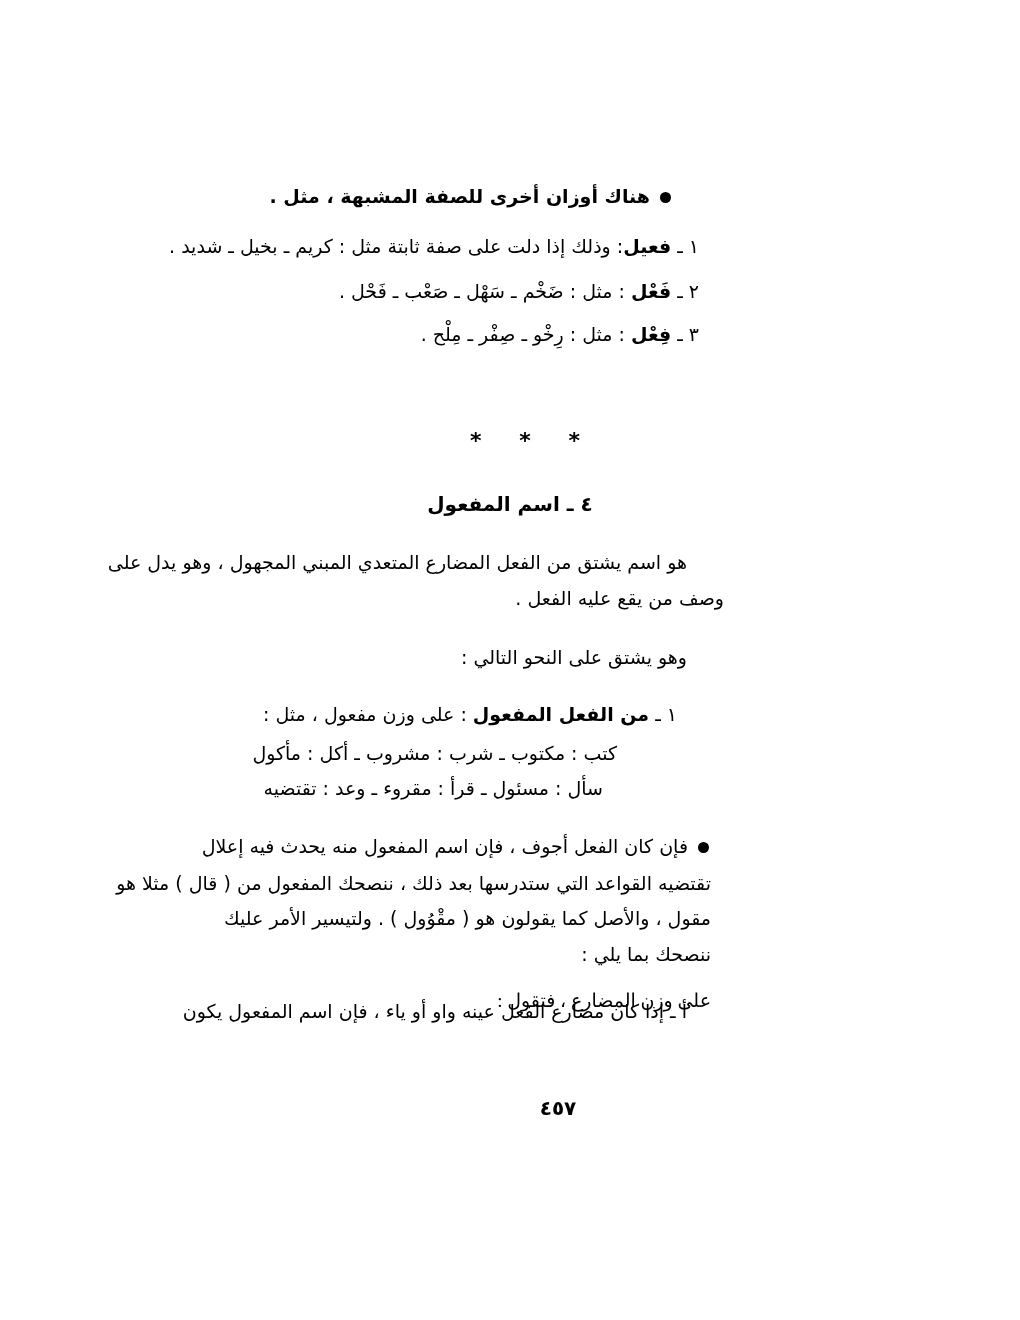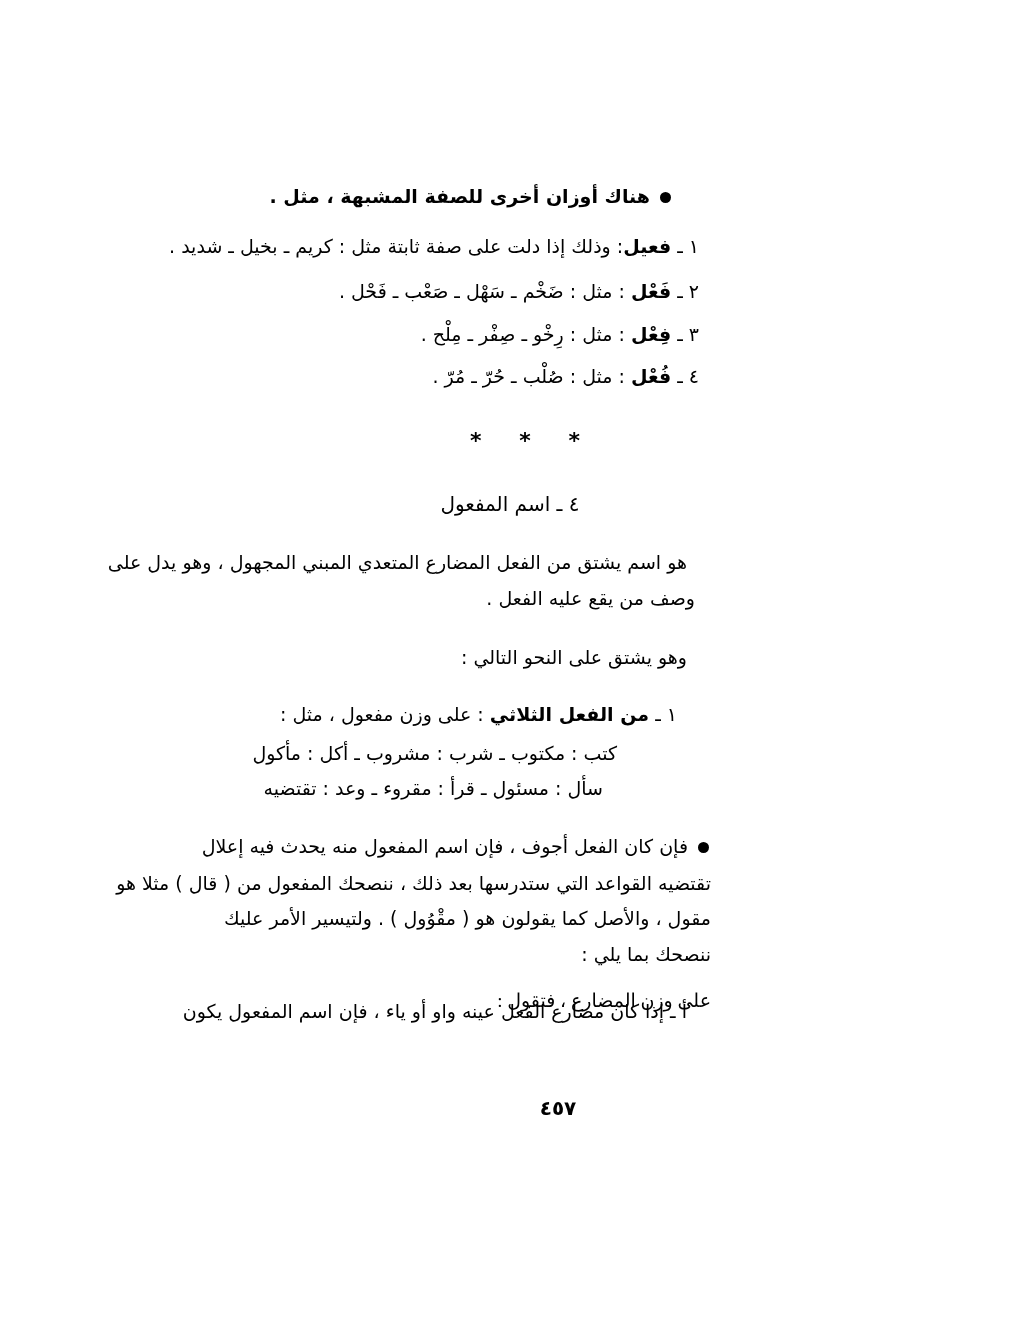--- a/index.html
+++ b/index.html
@@ -8,21 +8,21 @@
       font-family: "DejaVu Sans", sans-serif; color: #000;
     }
     .page { position: absolute; left: 0; top: 0; width: 899px; height: 1320px; }
     .line {
       position: absolute; direction: rtl; text-align: right; white-space: nowrap;
       font-size: 19px; line-height: 28px;
     }
     .b { font-weight: bold; }
     .bullet { display: inline-block; width: 11px; height: 11px; border-radius: 50%; background: #000; margin-left: 10px; vertical-align: middle; }
     .stars { position: absolute; left: 470px; top: 428px; width: 110px; display: flex; justify-content: space-between; font-size: 22px; font-weight: bold; }
-    .heading { position: absolute; left: 0; width: 1020px; top: 492px; font-size: 20px; font-weight: normal; text-align: center; direction: rtl; }
+    .heading { position: absolute; left: 0; width: 1020px; top: 492px; font-size: 20px; font-weight: bold; text-align: center; direction: rtl; }
     .pagenum { position: absolute; left: 0; width: 1020px; top: 1096px; font-size: 20px; font-weight: bold; text-align: center; margin-left: 48px; }
   </style>
 </head>
 <body>
 
 <div class="page">
 
   <div class="line b" style="right:228px; top:182px;">
     <span class="bullet"></span><span>هناك أوزان أخرى للصفة المشبهة ، مثل .</span>
   </div>
@@ -37,48 +37,43 @@
     <span class="b">فَعْل</span>
     <span>: مثل : ضَخْم ـ سَهْل ـ صَعْب ـ فَحْل .</span>
   </div>
 
   <div class="line" style="right:200px; top:320px;">
     <span>٣ ـ</span>
     <span class="b">فِعْل</span>
     <span>: مثل : رِخْو ـ صِفْر ـ مِلْح .</span>
   </div>
 
-  <div class="line" style="right:200px; top:362px;">
-    <span>٤ ـ</span>
-    <span class="b">فُعْل</span>
-    <span>: مثل : صُلْب ـ حُرّ ـ مُرّ .</span>
-  </div>
 
   <div class="stars">
     <span>*</span>
     <span>*</span>
     <span>*</span>
   </div>
 
   <div class="heading">٤ ـ اسم المفعول</div>
 
   <div class="line" style="right:212px; top:548px;">
     <span>هو اسم يشتق من الفعل المضارع المتعدي المبني المجهول ، وهو يدل على</span>
   </div>
-  <div class="line" style="right:204px; top:584px;">
+  <div class="line" style="right:175px; top:584px;">
     <span>وصف من يقع عليه الفعل .</span>
   </div>
 
   <div class="line" style="right:212px; top:643px;">
     <span>وهو يشتق على النحو التالي :</span>
   </div>
 
   <div class="line" style="right:222px; top:700px;">
     <span>١ ـ</span>
-    <span class="b">من الفعل الثلاثي</span>
+    <span class="b">من الفعل المفعول</span>
     <span>: على وزن مفعول ، مثل :</span>
   </div>
 
   <div class="line" style="right:282px; top:739px;">
     <span>كتب : مكتوب ـ شرب : مشروب ـ أكل : مأكول</span>
   </div>
   <div class="line" style="right:296px; top:774px;">
     <span>سأل : مسئول ـ قرأ : مقروء ـ وعد : تقتضيه</span>
   </div>
 

